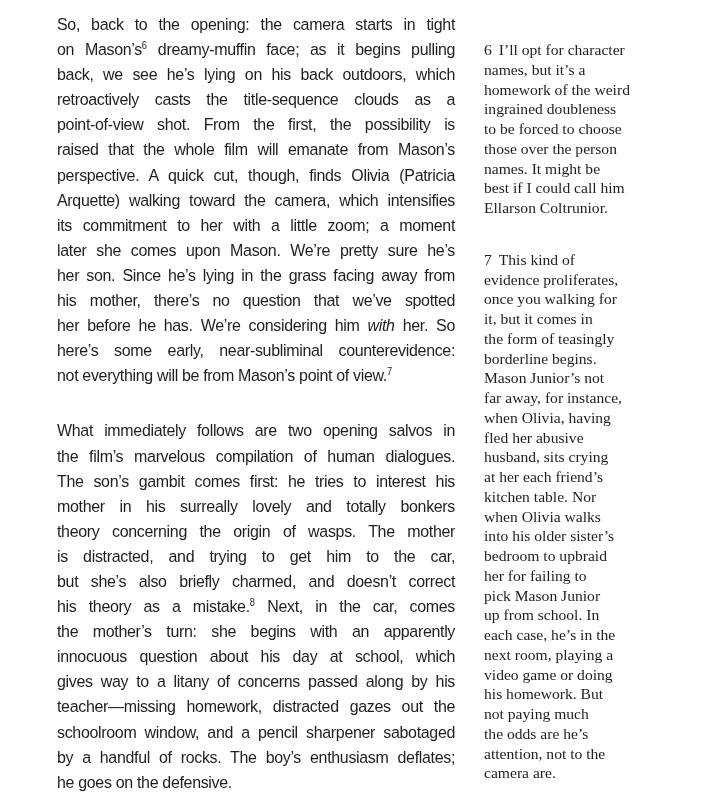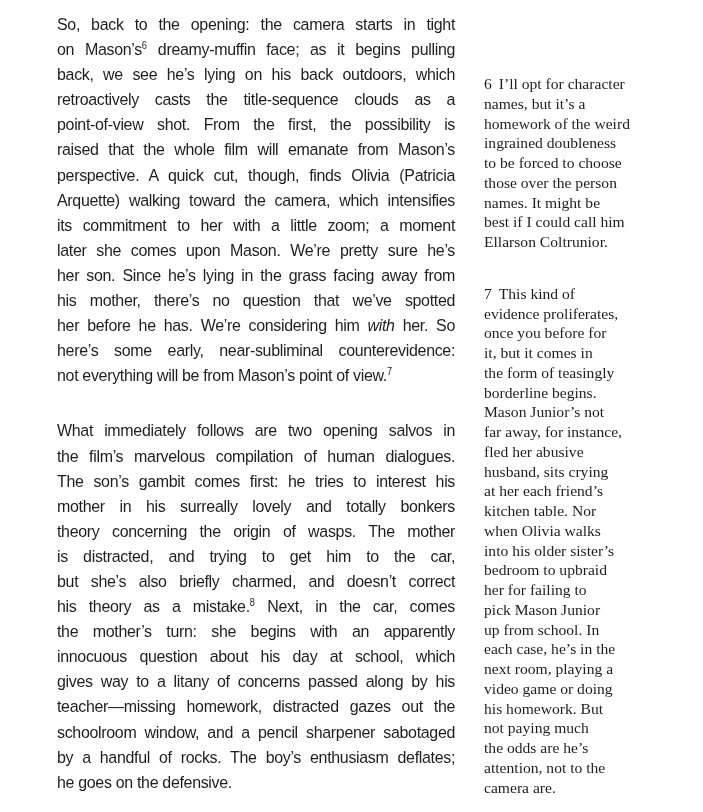--- a/index.html
+++ b/index.html
@@ -54,21 +54,20 @@
     font-style: italic;
   }
   .sidebar {
     position: absolute;
     left: 484px;
     top: 40px;
     width: 170px;
     font-family: "Liberation Serif", serif;
     font-size: 15.6px;
     color: #1e1e1e;
-    margin-top: 34px;
   }
   .footnote .line {
     display: block;
     height: 19.75px;
     line-height: 19.75px;
     white-space: nowrap;
   }
   .footnote-gap {
     height: 32px;
   }
@@ -131,26 +130,27 @@
     <span class="line">names. It might be</span>
     <span class="line">best if I could call him</span>
     <span class="line">Ellarson Coltrunior.</span>
   </div>
 
   <div class="footnote-gap"></div>
 
   <div class="footnote">
     <span class="line"><span class="fn-num">7</span><span>This kind of</span></span>
     <span class="line">evidence proliferates,</span>
-    <span class="line">once you before for</span>
+    <span class="line">once you walking for</span>
     <span class="line">it, but it comes in</span>
     <span class="line">the form of teasingly</span>
     <span class="line">borderline begins.</span>
     <span class="line">Mason Junior’s not</span>
     <span class="line">far away, for instance,</span>
+    <span class="line">when Olivia, having</span>
     <span class="line">fled her abusive</span>
     <span class="line">husband, sits crying</span>
     <span class="line">at her each friend’s</span>
     <span class="line">kitchen table. Nor</span>
     <span class="line">when Olivia walks</span>
     <span class="line">into his older sister’s</span>
     <span class="line">bedroom to upbraid</span>
     <span class="line">her for failing to</span>
     <span class="line">pick Mason Junior</span>
     <span class="line">up from school. In</span>

